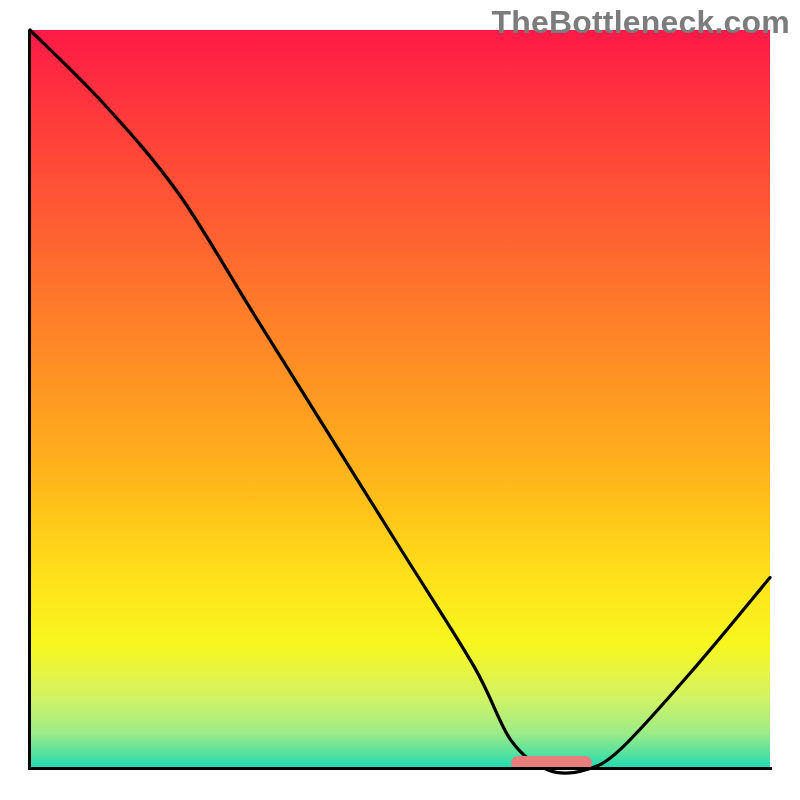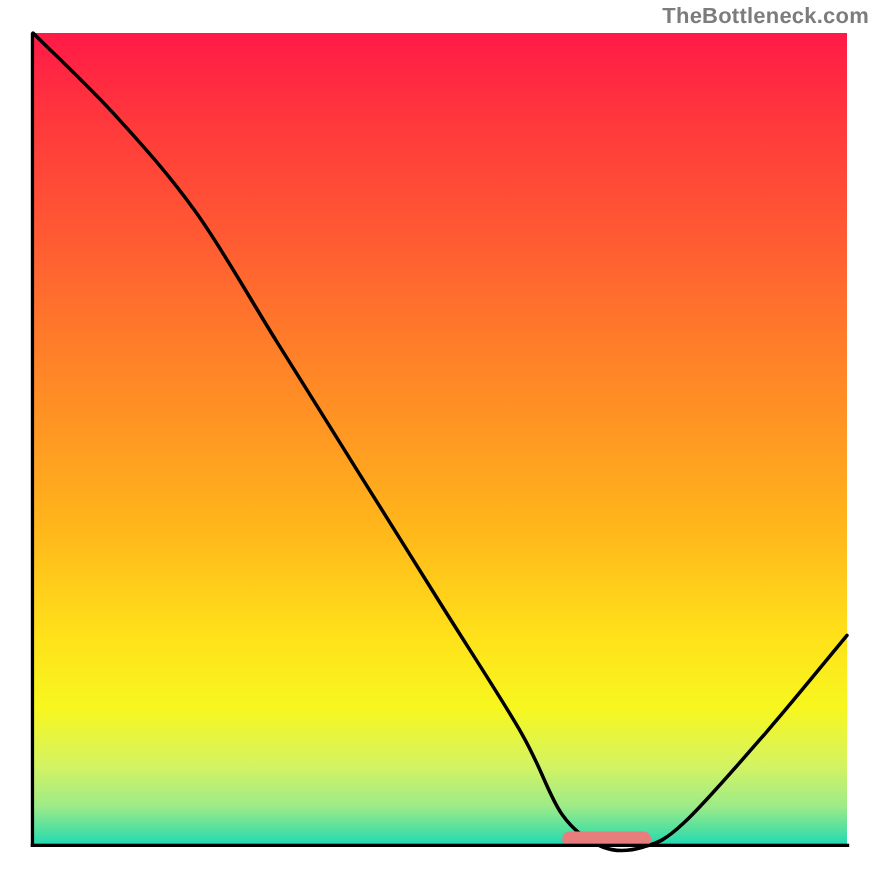--- a/index.html
+++ b/index.html
@@ -51,21 +51,21 @@
     top: 767px;
     width: 744px;
     height: 3px;
     background: #000;
   }
   .watermark {
     position: absolute;
     top: 4px;
     right: 10px;
     font-family: Arial, Helvetica, sans-serif;
-    font-size: 20px;
+    font-size: 32px;
     font-weight: 600;
     letter-spacing: 0.2px;
     color: #7c7c7c;
   }
   .marker {
     position: absolute;
     height: 14px;
     border-radius: 7px;
     background: #e87d7d;
   }

